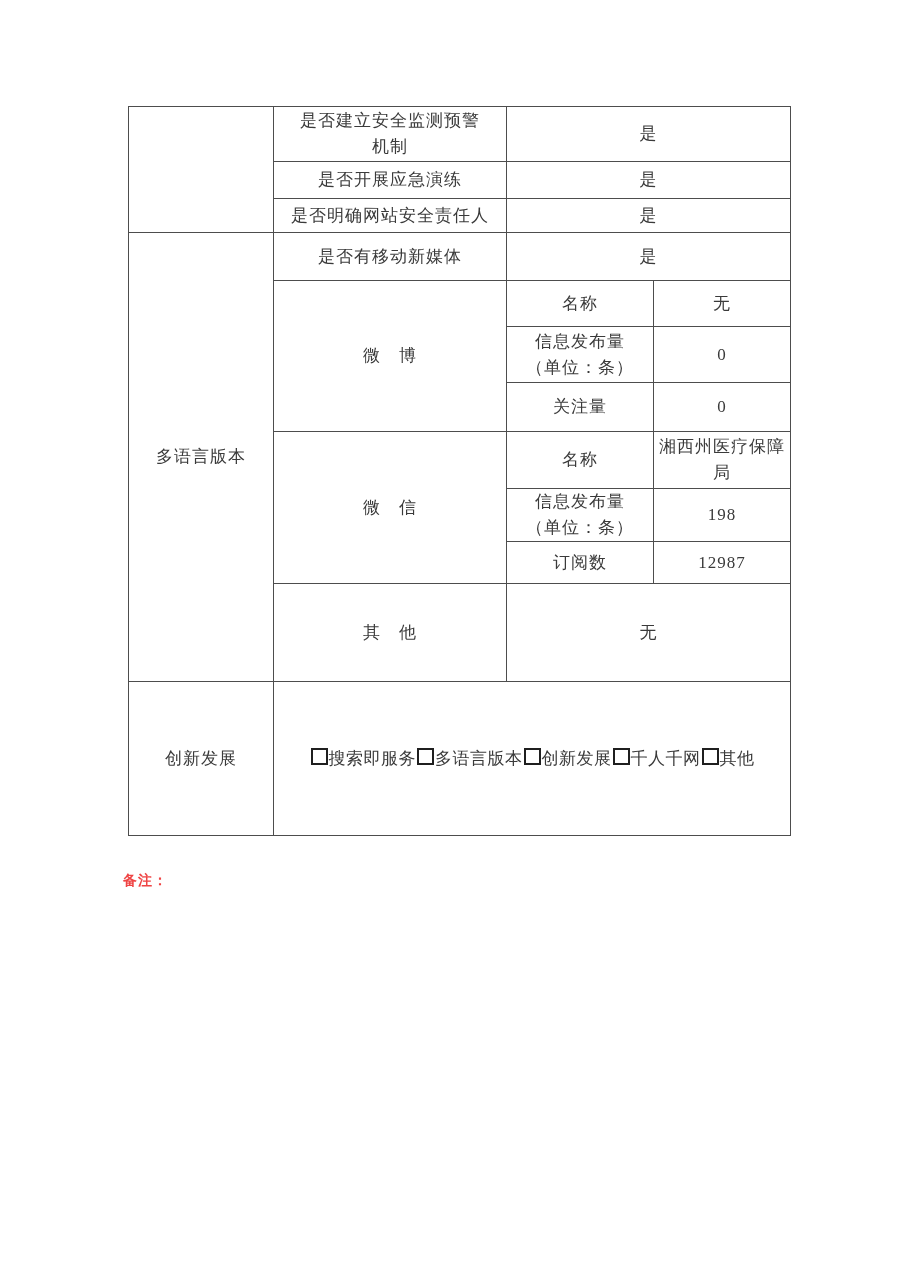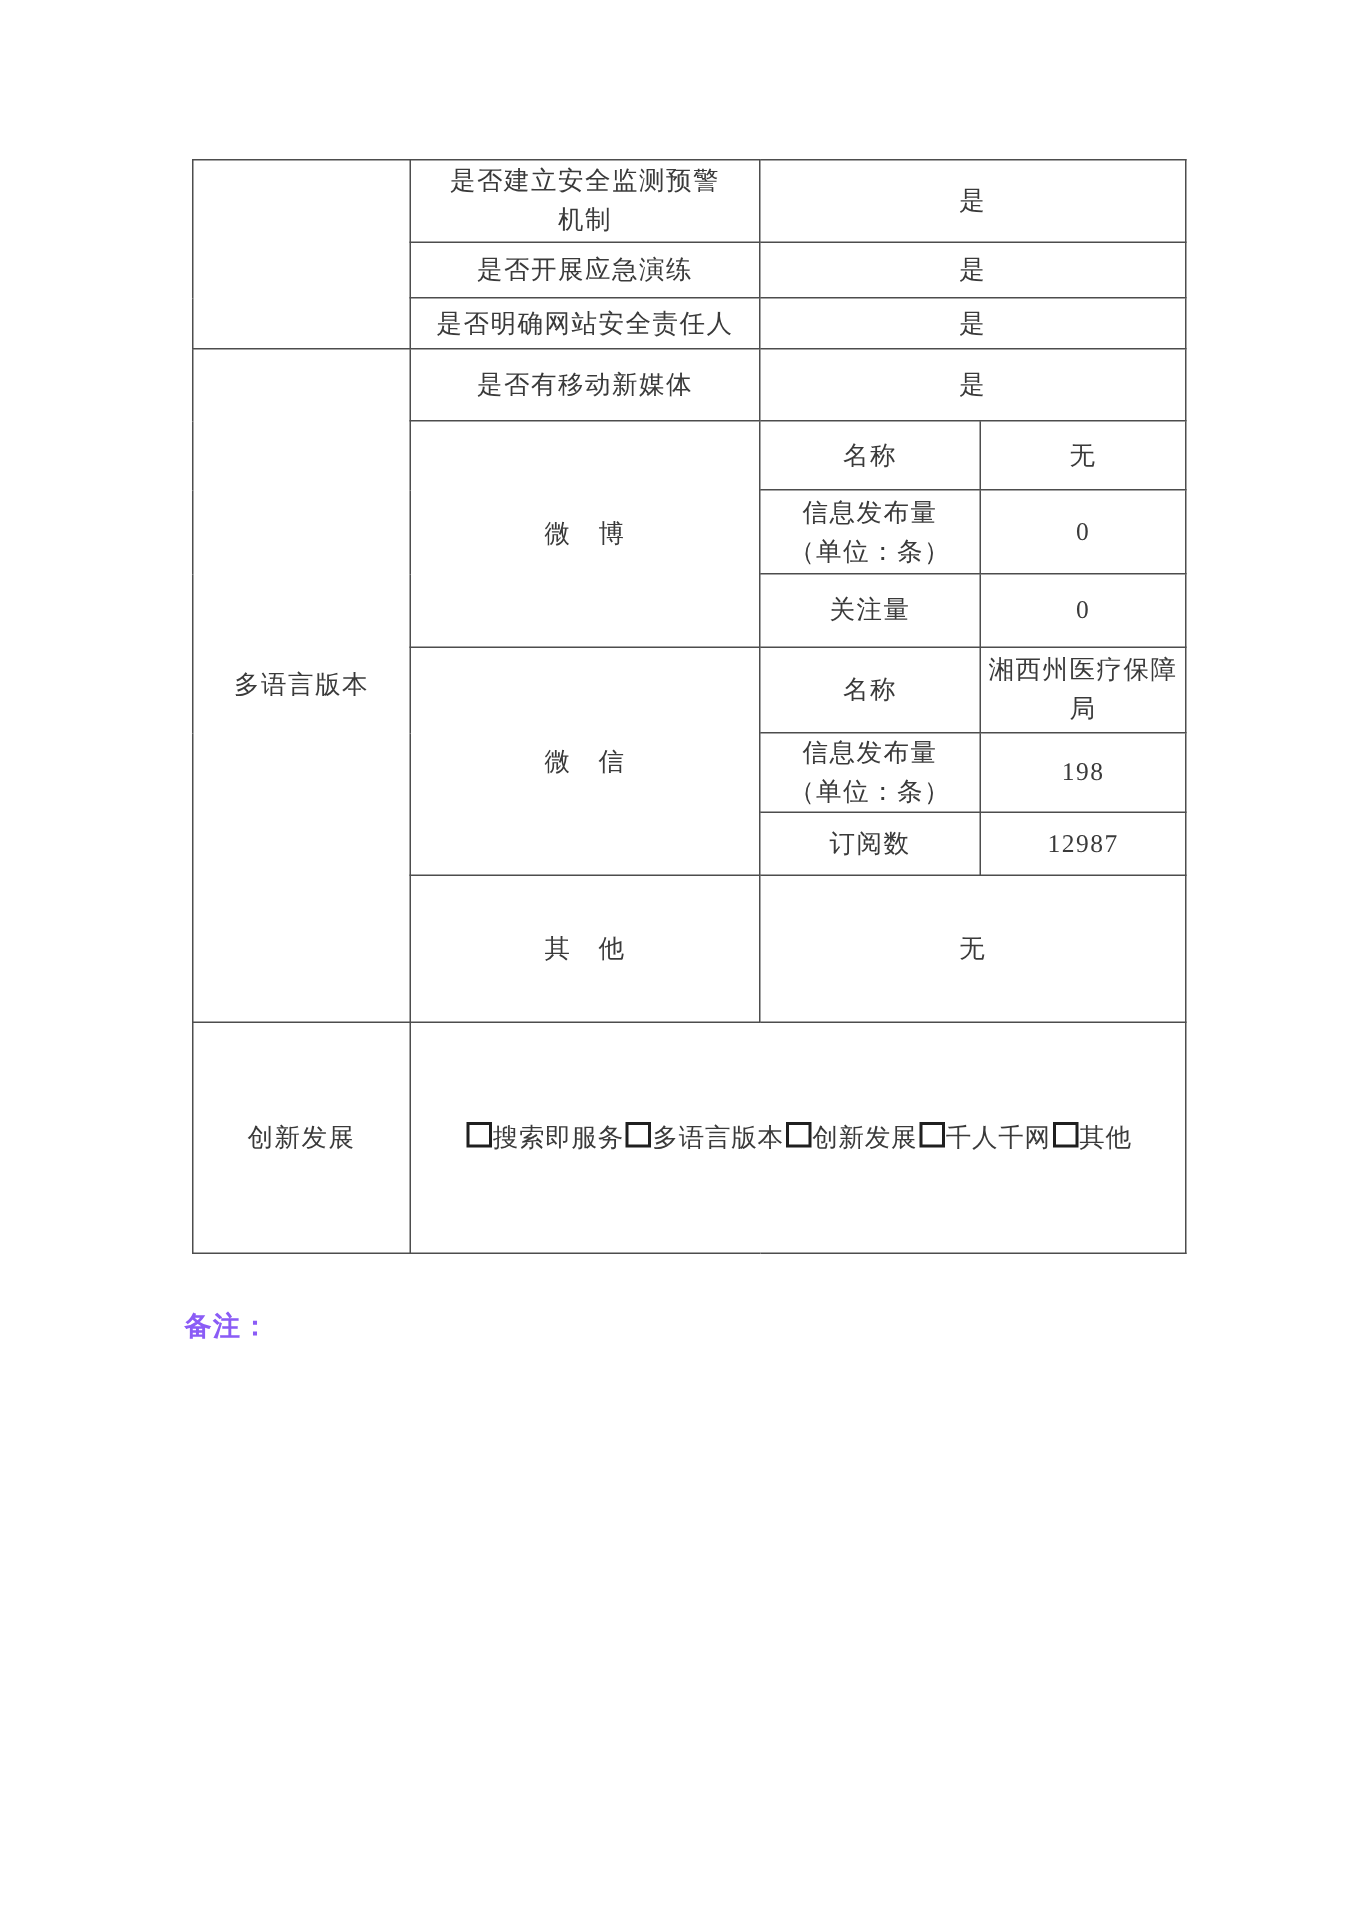--- a/index.html
+++ b/index.html
@@ -65,23 +65,23 @@
     height: 13px;
     border: 2px solid #1f1f1f;
     vertical-align: -1px;
     margin: 0 1px;
     background: #ffffff;
   }
   #notes {
     position: absolute;
     left: 123px;
     top: 872px;
-    font-size: 18px;
+    font-size: 14px;
     font-weight: bold;
-    color: #8b5cf6;
+    color: #ef4444;
     letter-spacing: 1px;
   }
   #page-number {
     position: absolute;
     left: 0;
     right: 0;
     top: 1182px;
     text-align: center;
     font-size: 17px;
     color: #333333;

